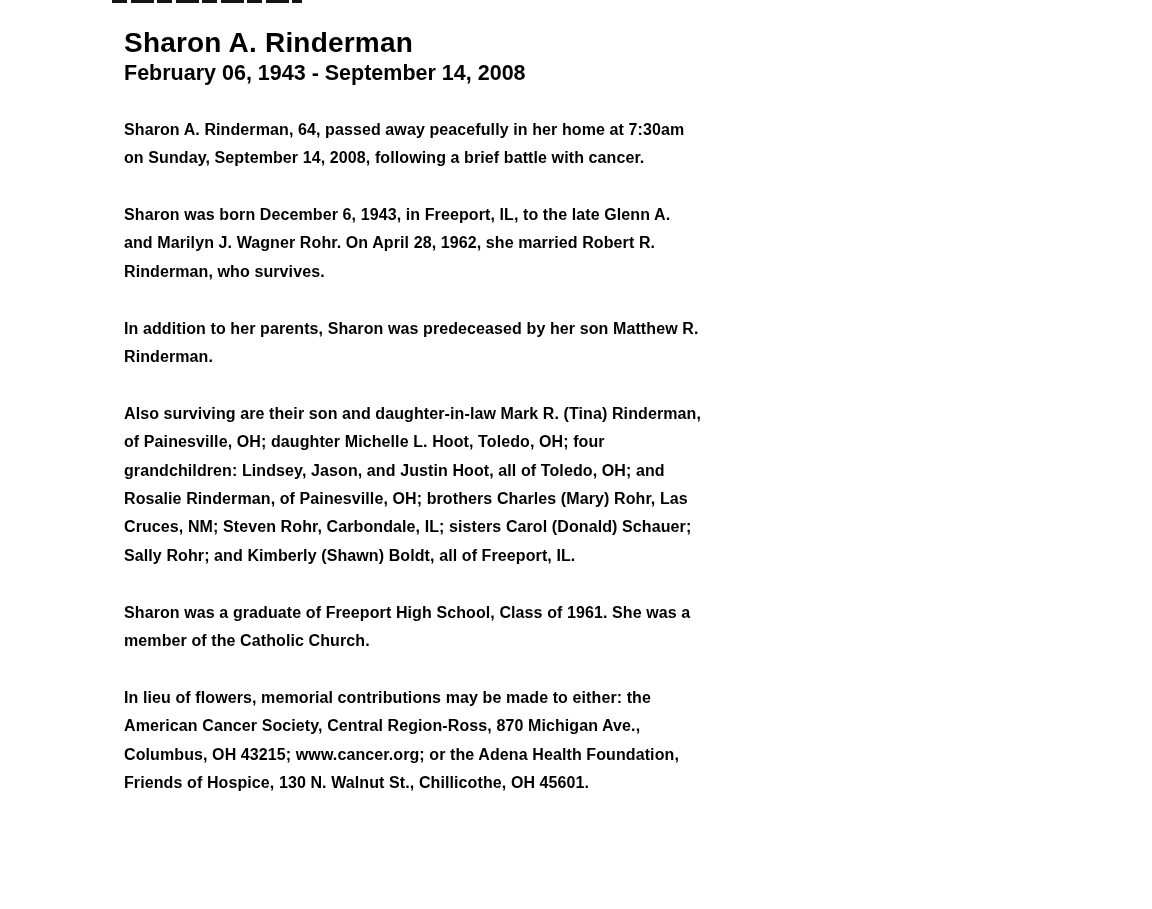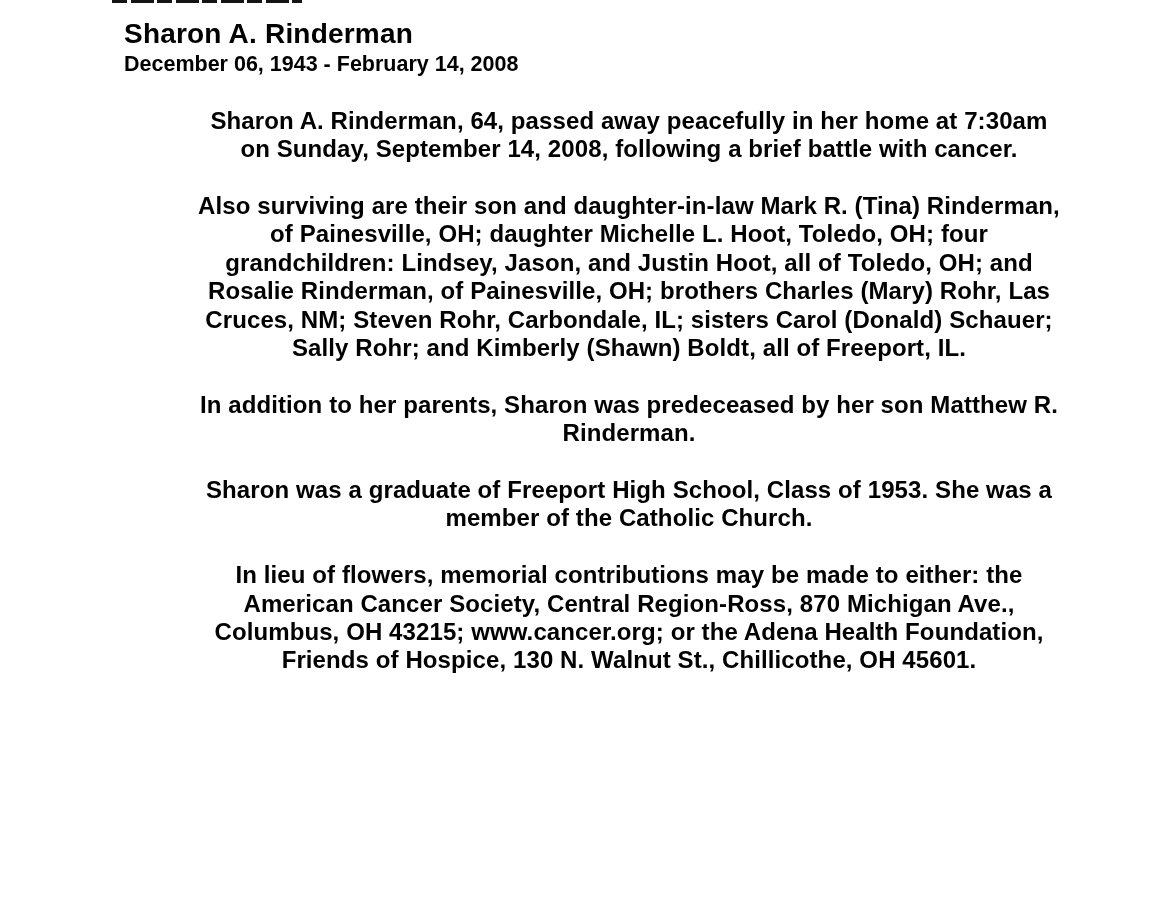--- a/index.html
+++ b/index.html
@@ -25,66 +25,68 @@
     height: 3px;
     background:
       repeating-linear-gradient(90deg,
         #141414 0px, #141414 15px,
         transparent 15px, transparent 19px,
         #141414 19px, #141414 42px,
         transparent 42px, transparent 45px);
   }
   .doc {
     position: absolute;
-    top: 17px;
+    top: 26px;
     left: 124px;
     width: 1010px;
   }
   .doc-title {
     margin: 0;
     font-size: 28px;
     line-height: 33px;
     font-weight: 700;
     letter-spacing: 0.2px;
   }
   .doc-dates {
     margin: 0;
     font-size: 21.5px;
     line-height: 28.4px;
     font-weight: 700;
   }
   .doc-paragraphs p {
     margin: 28.4px 0 0 0;
-    font-size: 24px;
+    font-size: 16px;
     line-height: 28.4px;
     font-weight: 700;
     white-space: pre-line;
     letter-spacing: 0.1px;
-    text-align: center;
   }
 </style>
 </head>
 <body>
 
 <div class="top-crop-strip"></div>
 
 <div class="doc">
   <h1 class="doc-title">Sharon A. Rinderman</h1>
-  <div class="doc-dates">December 06, 1943 - February 14, 2008</div>
+  <div class="doc-dates">February 06, 1943 - September 14, 2008</div>
   <div class="doc-paragraphs">
       <p>Sharon A. Rinderman, 64, passed away peacefully in her home at 7:30am
 on Sunday, September 14, 2008, following a brief battle with cancer.</p>
+      <p>Sharon was born December 6, 1943, in Freeport, IL, to the late Glenn A.
+and Marilyn J. Wagner Rohr. On April 28, 1962, she married Robert R.
+Rinderman, who survives.</p>
+      <p>In addition to her parents, Sharon was predeceased by her son Matthew R.
+Rinderman.</p>
       <p>Also surviving are their son and daughter-in-law Mark R. (Tina) Rinderman,
 of Painesville, OH; daughter Michelle L. Hoot, Toledo, OH; four
 grandchildren: Lindsey, Jason, and Justin Hoot, all of Toledo, OH; and
 Rosalie Rinderman, of Painesville, OH; brothers Charles (Mary) Rohr, Las
 Cruces, NM; Steven Rohr, Carbondale, IL; sisters Carol (Donald) Schauer;
 Sally Rohr; and Kimberly (Shawn) Boldt, all of Freeport, IL.</p>
-      <p>In addition to her parents, Sharon was predeceased by her son Matthew R.
-Rinderman.</p>
-      <p>Sharon was a graduate of Freeport High School, Class of 1953. She was a
+      <p>Sharon was a graduate of Freeport High School, Class of 1961. She was a
 member of the Catholic Church.</p>
       <p>In lieu of flowers, memorial contributions may be made to either: the
 American Cancer Society, Central Region-Ross, 870 Michigan Ave.,
 Columbus, OH 43215; www.cancer.org; or the Adena Health Foundation,
 Friends of Hospice, 130 N. Walnut St., Chillicothe, OH 45601.</p>
     </div>
 </div>
 
 </body></html>

